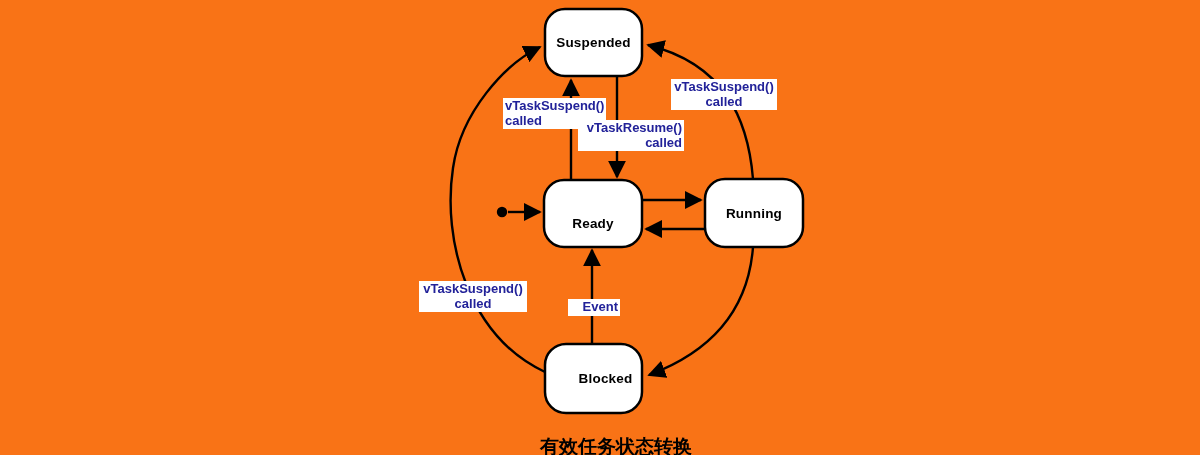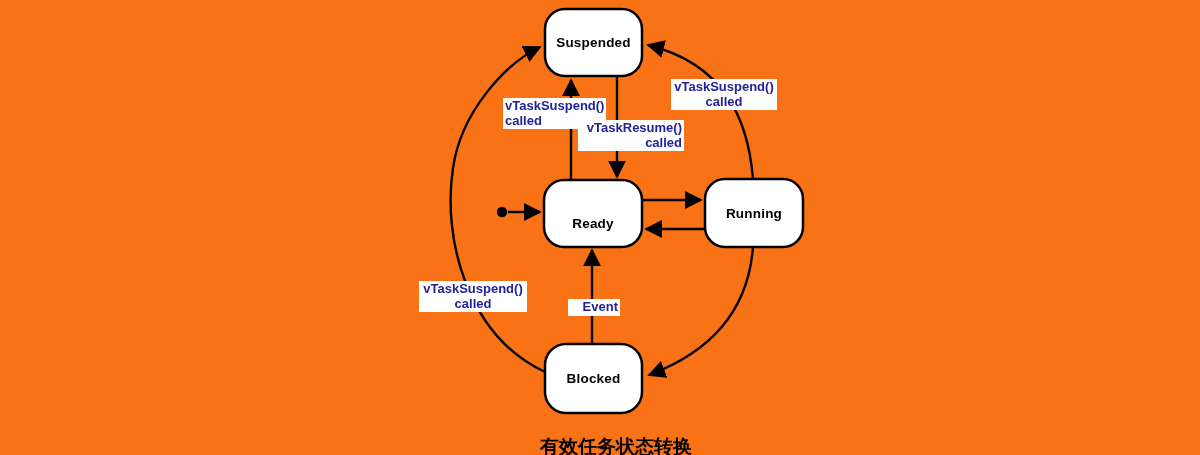--- a/index.html
+++ b/index.html
@@ -73,21 +73,21 @@
 
     <rect x="545" y="9" width="97" height="67" rx="20" ry="20" fill="#ffffff" stroke="#000000" stroke-width="2.5"></rect>
     <rect x="544" y="180" width="98" height="67" rx="20" ry="20" fill="#ffffff" stroke="#000000" stroke-width="2.5"></rect>
     <rect x="705" y="179" width="98" height="68" rx="20" ry="20" fill="#ffffff" stroke="#000000" stroke-width="2.5"></rect>
     <rect x="545" y="344" width="97" height="69" rx="21" ry="21" fill="#ffffff" stroke="#000000" stroke-width="2.5"></rect>
   </svg>
 
   <div class="state-label" style="left:545px; top:9px;   width:97px; height:67px;">Suspended</div>
   <div class="state-label" style="left:544px; top:180px; width:98px; height:86px;">Ready</div>
   <div class="state-label" style="left:705px; top:179px; width:98px; height:68px;">Running</div>
-  <div class="state-label" style="left:545px; top:344px; width:97px; height:69px;">Blocked</div>
+  <div class="state-label" style="left:545px; top:344px; width:97px; height:69px;padding-left:12px;">Blocked</div>
 
   <div class="tlabel" style="left:503px; top:98px; text-align:left;">
     <div>vTaskSuspend()</div>
     <div>called</div>
   </div>
 
   <div class="tlabel" style="left:578px; top:120px; width:102px; text-align:right;">
     <div>vTaskResume()</div>
     <div>called</div>
   </div>

